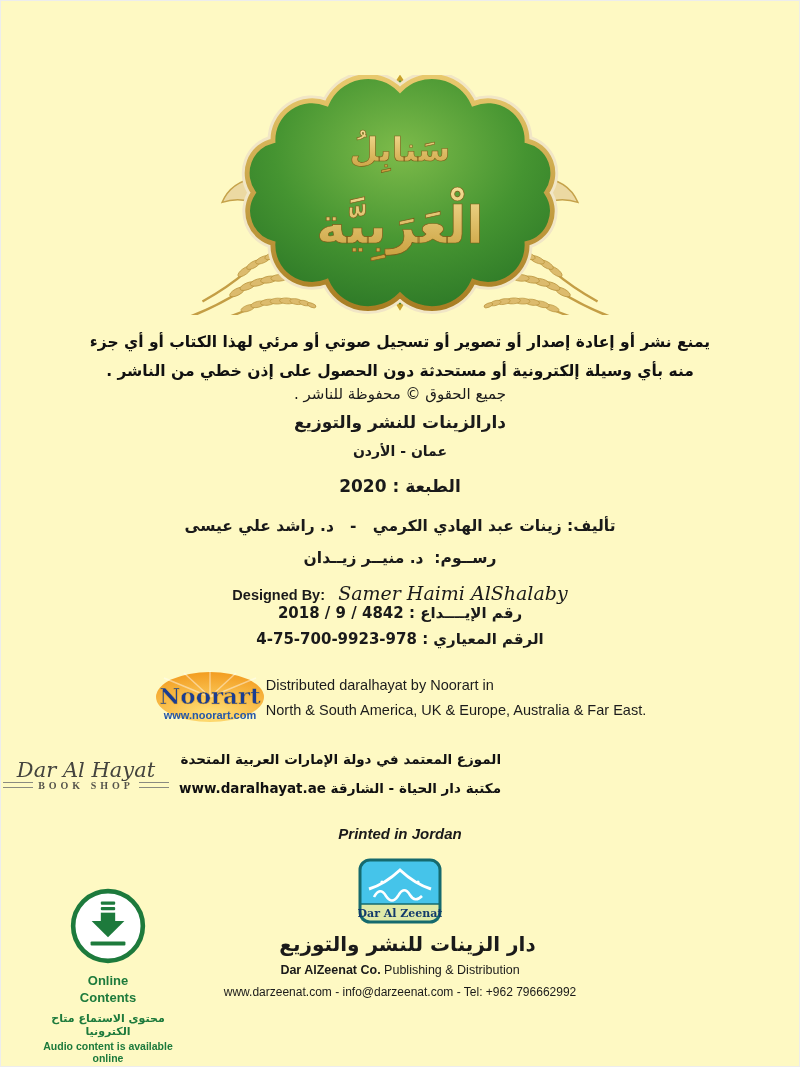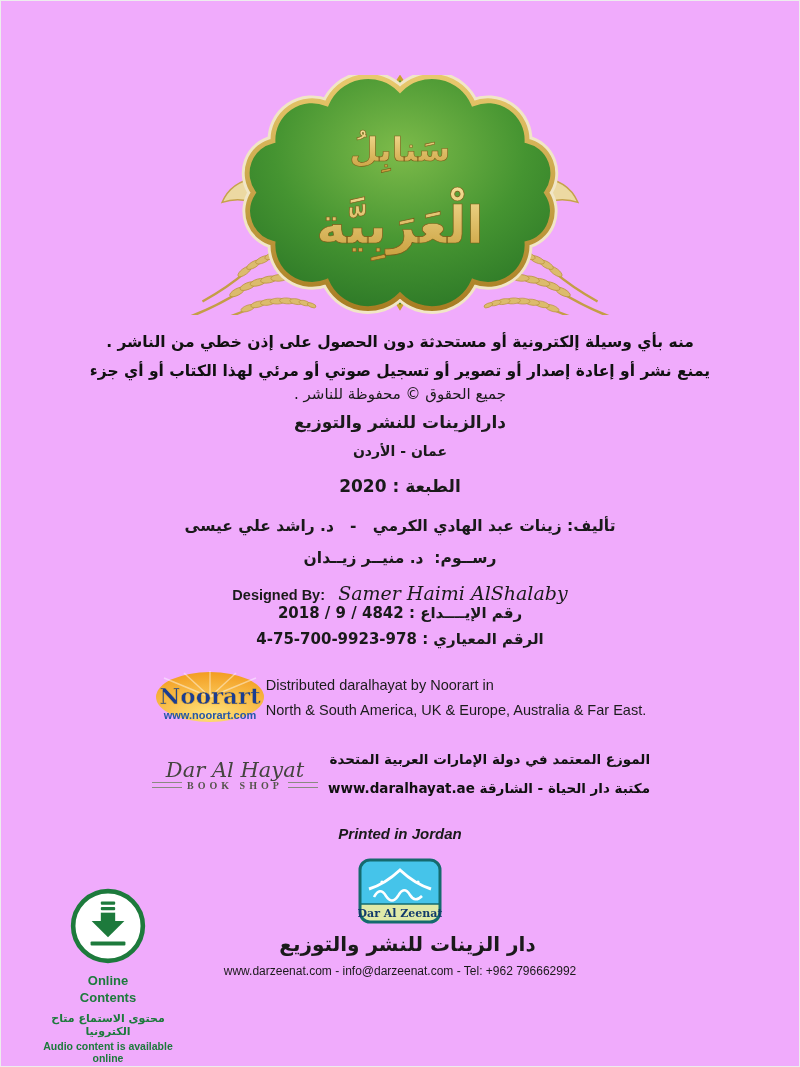--- a/index.html
+++ b/index.html
@@ -1,17 +1,17 @@
 <!DOCTYPE html>
 <html><head>
 <meta charset="utf-8">
 <style>
   html,body{margin:0;padding:0;background:#fff;}
   .page{
-    width:800px;height:1067px;position:relative;background:#f0abfc;
+    width:800px;height:1067px;position:relative;background:#fef9c3;
     border:1px solid #ededed;box-sizing:border-box;overflow:hidden;
     font-family:"DejaVu Sans",sans-serif;color:#1a1a1a;
   }
   .center{text-align:center;}
   .ar{direction:rtl;}
 
   
   .logo-svg{display:block;margin:74px auto 0;}
 
   
@@ -29,21 +29,21 @@
 
   .deposit{font-size:15px;font-weight:bold;}
   .isbn{margin-top:8px;font-size:15px;font-weight:bold;}
 
   
   .noorart-row{margin-top:22px;display:flex;justify-content:center;align-items:center;}
   .noorart-text{font-size:14.5px;color:#1c1c1c;line-height:1.75;text-align:left;
     font-family:"Liberation Sans","DejaVu Sans",sans-serif;}
 
   
-  .dah-row{margin-top:19px;display:flex;justify-content:center;align-items:center;gap:8px;}
+  .dah-row{margin-top:19px;display:flex;align-items:center;gap:8px;}
   .dah-logo{text-align:center;min-width:170px;}
   .dah-name{font-family:"DejaVu Serif",serif;font-style:italic;font-size:21px;color:#44443e;}
   .dah-sub{font-size:10px;letter-spacing:4px;color:#55544c;font-weight:bold;
     display:flex;align-items:center;justify-content:center;gap:5px;margin-top:-2px;
     font-family:"Liberation Serif","DejaVu Serif",serif;}
   .dah-sub .rule{display:inline-block;width:30px;height:4px;
     border-top:1px solid #8a8a80;border-bottom:1px solid #8a8a80;}
   .dah-text{font-size:13.5px;font-weight:bold;line-height:2.15;text-align:right;color:#111;}
 
   .printed{margin-top:22px;font-size:15px;font-weight:bold;font-style:italic;
@@ -125,22 +125,22 @@
                A34,34 0 0 1 350,172 A40,40 0 0 1 295,211 A46,46 0 0 1 220,225
                A46,46 0 0 1 145,211 A40,40 0 0 1 90,172 A34,34 0 0 1 70,120
                A34,34 0 0 1 90,67 A40,40 0 0 1 145,29 A46,46 0 0 1 220,15 Z" fill="url(#gGrad)" stroke="url(#goldGrad)" stroke-width="5"></path>
     </g>
 
     <text x="220" y="88" text-anchor="middle" font-family="DejaVu Sans, sans-serif" font-size="34" font-weight="bold" fill="url(#goldText)" stroke="#7a5c18" stroke-width="0.6">سَنابِلُ</text>
     <text x="220" y="172" text-anchor="middle" font-family="DejaVu Sans, sans-serif" font-size="52" font-weight="bold" fill="url(#goldText)" stroke="#7a5c18" stroke-width="0.7">الْعَرَبِيَّة</text>
   </svg>
 
   <div class="notice center ar">
+    <div>يمنع نشر أو إعادة إصدار أو تصوير أو تسجيل صوتي أو مرئي لهذا الكتاب أو أي جزء</div>
     <div>منه بأي وسيلة إلكترونية أو مستحدثة دون الحصول على إذن خطي من الناشر .</div>
-    <div>يمنع نشر أو إعادة إصدار أو تصوير أو تسجيل صوتي أو مرئي لهذا الكتاب أو أي جزء</div>
   </div>
 
   <div class="rights center ar">جميع الحقوق © محفوظة للناشر .</div>
   <div class="pubname center ar">دارالزينات للنشر والتوزيع</div>
   <div class="publoc center ar">عمان - الأردن</div>
 
   <div class="edition center ar">الطبعة : 2020</div>
 
   <div class="authors center ar">تأليف: زينات عبد الهادي الكرمي&nbsp;&nbsp;&nbsp;-&nbsp;&nbsp;&nbsp;د. راشد علي عيسى</div>
   <div class="illus center ar">رســوم:&nbsp; د. منيــر زيــدان</div>
@@ -201,20 +201,23 @@
     <path d="M11,31 Q27,26 42,12 Q57,26 73,31" stroke="#ffffff" stroke-width="3" fill="none"></path>
     <path d="M16,39 q6,-11 12,-1 q6,9 12,0 q6,-11 12,-1 q5,8 12,1" stroke="#ffffff" stroke-width="2.6" fill="none"></path>
     <circle cx="24" cy="24" r="1.6" fill="#fff"></circle>
       <circle cx="60" cy="24" r="1.6" fill="#fff"></circle>
     <rect x="2" y="2" width="80" height="62" rx="10" fill="none" stroke="#156a6e" stroke-width="3"></rect>
     <line x1="3" y1="46" x2="81" y2="46" stroke="#156a6e" stroke-width="1.5"></line>
     <text x="42" y="59" text-anchor="middle" font-family="DejaVu Serif, serif" font-size="11" font-weight="bold" fill="#123a6b">Dar Al Zeenat</text>
   </svg>
 
   <div class="zeenat-ar center ar">دار الزينات للنشر والتوزيع</div>
+  <div class="zeenat-en center">
+    <span class="b">Dar AlZeenat Co.</span><span> Publishing &amp; Distribution</span>
+  </div>
   <div class="zeenat-contact center">www.darzeenat.com - info@darzeenat.com -  Tel: +962 796662992</div>
 
   <div class="online">
     <svg width="82" height="82" viewBox="0 0 80 80">
       <circle cx="40" cy="40" r="34" fill="#ffffff" stroke="#1d7a3c" stroke-width="4.5"></circle>
       <g fill="#1d7a3c">
         <rect x="33" y="16" width="14" height="3.2" rx="1"></rect>
         <rect x="33" y="21.5" width="14" height="3.2" rx="1"></rect>
         <rect x="33" y="27" width="14" height="9"></rect>
         <path d="M24,35 L56,35 L40,51 Z"></path>

